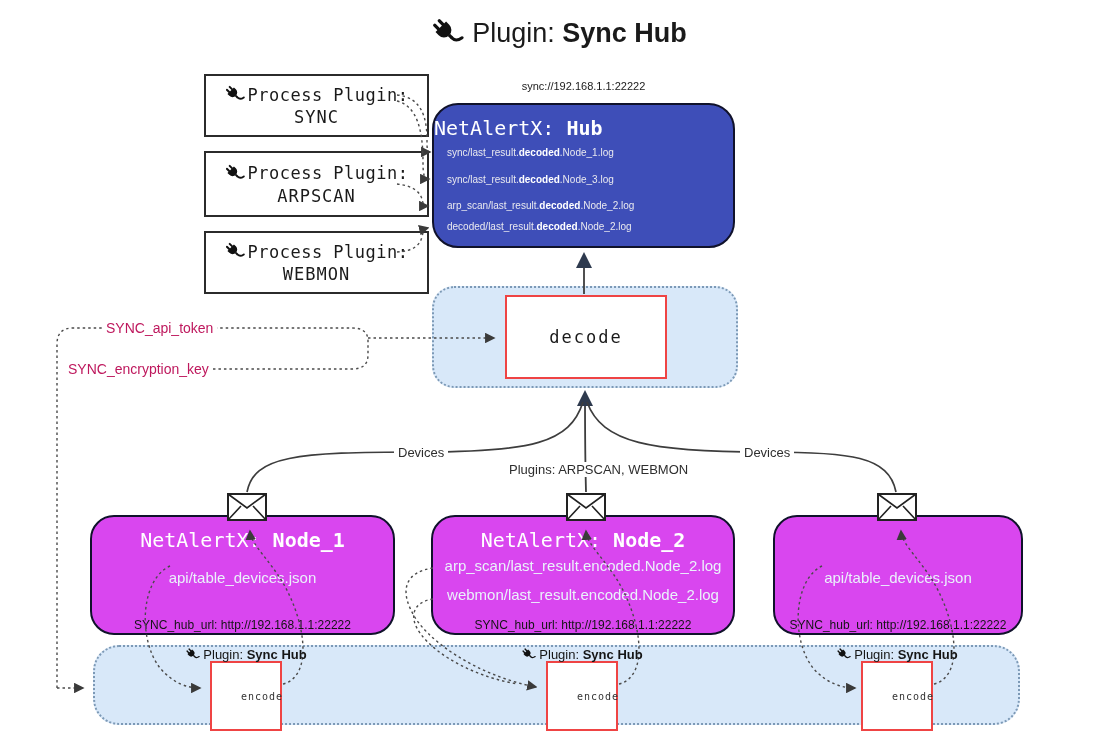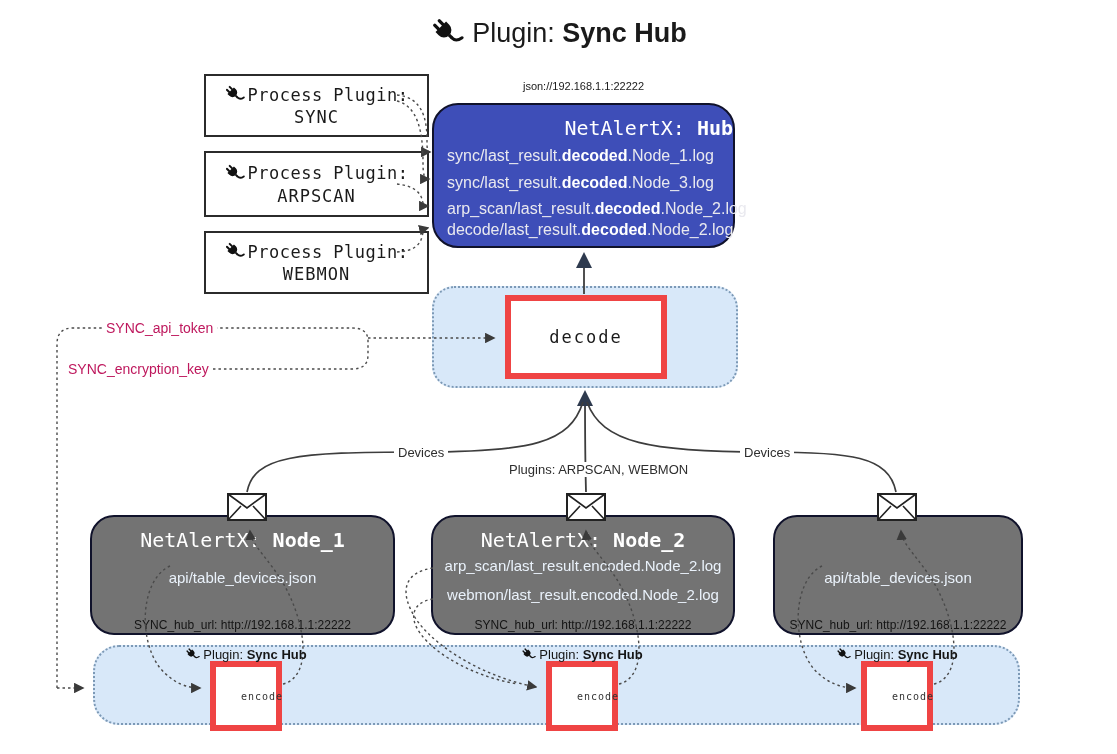--- a/index.html
+++ b/index.html
@@ -18,35 +18,35 @@
   .plug-md{width:21px;height:21px;}
   .plug-sm{width:15px;height:15px;}
   
   .pbox{left:176px;width:221px;height:59px;background:#fff;border:2px solid #2b2b2b;
     display:flex;flex-direction:column;justify-content:center;align-items:center;z-index:2;margin-left:28px;}
   .pbox .row{display:flex;align-items:center;gap:2px;font-size:17px;color:#1a1a1a;letter-spacing:.5px;}
   .pbox .nm{font-size:17px;color:#1a1a1a;letter-spacing:1px;margin-top:2px;}
   
   .hub{left:432px;top:103px;width:303px;height:145px;background:#3e4eb8;border:2px solid #10122b;
     border-radius:26px;z-index:2;box-sizing:border-box;}
-  .hub-title{position:absolute;top:11px;left:0;width:100%;text-align:right;font-size:20px;color:#fff;}
+  .hub-title{position:absolute;top:11px;left:0;width:100%;text-align:left;font-size:20px;color:#fff;}
   .hub-title b{font-weight:bold;}
-  .hub-line{position:absolute;left:13px;width:290px;font-size:16px;color:#e9e9ef;white-space:nowrap;}
+  .hub-line{position:absolute;left:13px;width:290px;font-size:10px;color:#e9e9ef;white-space:nowrap;}
   .hub-line b{color:#ffffff;font-weight:bold;}
   .hub-url{top:80px;left:432px;width:303px;text-align:center;font-size:11px;color:#1a1a1a;z-index:2;}
   
   .lightbox{background:#d8e8f9;border:2px dotted #7c99b6;box-sizing:border-box;z-index:1;}
   .decode-wrap{left:432px;top:286px;width:306px;height:102px;border-radius:22px;}
-  .whitebox{background:#fff;border:6px solid #ef4444;box-sizing:border-box;display:flex;align-items:center;justify-content:center;z-index:2;}
+  .whitebox{background:#fff;border:2px solid #ef4444;box-sizing:border-box;display:flex;align-items:center;justify-content:center;z-index:2;}
   .decode-box{left:505px;top:295px;width:162px;height:84px;font-size:17px;letter-spacing:2px;color:#1a1a1a;}
   
   .lbl{background:#fff;padding:0 4px;font-size:13px;color:#2e2e2e;z-index:6;white-space:nowrap;}
   .secret{font-size:14px;color:#be185d;}
   
-  .node{top:515px;height:120px;background:#737373;border:2px solid #10122b;border-radius:24px;z-index:2;box-sizing:border-box;}
+  .node{top:515px;height:120px;background:#d946ef;border:2px solid #10122b;border-radius:24px;z-index:2;box-sizing:border-box;}
   .node-title{position:absolute;top:11px;left:0;width:100%;text-align:center;font-size:20px;color:#fff;white-space:nowrap;}
   .node-title b{font-weight:bold;}
   .node-file{position:absolute;left:0;width:100%;text-align:center;font-size:15px;color:#eaf2fb;white-space:nowrap;}
   .node-url{position:absolute;top:101px;left:0;width:100%;text-align:center;font-size:12px;color:#141414;white-space:nowrap;}
   
   .bottom-wrap{left:93px;top:645px;width:927px;height:80px;border-radius:26px;}
   .enc-label{top:647px;width:170px;display:flex;justify-content:center;align-items:center;gap:3px;
     font-size:13px;color:#161616;z-index:6;white-space:nowrap;}
   .enc-label b{font-weight:bold;}
   .encode-box{top:661px;width:72px;height:70px;font-size:10px;letter-spacing:1px;color:#333;padding-left:32px;}
@@ -103,27 +103,27 @@
   <div class="abs pbox" style="top:231px;">
     <div class="row mono">
         <svg class="plug plug-md">
           <use href="#plug-sym"></use>
         </svg>
         <span>Process Plugin:</span>
       </div>
     <div class="nm mono">WEBMON</div>
   </div>
 
-  <div class="abs hub-url">json://192.168.1.1:22222</div>
+  <div class="abs hub-url">sync://192.168.1.1:22222</div>
   <div class="abs hub">
     <div class="hub-title mono"><span>NetAlertX: </span><b>Hub</b></div>
     <div class="hub-line" style="top:42px;"><span>sync/last_result.</span><b>decoded</b><span>.Node_1.log</span></div>
     <div class="hub-line" style="top:69px;"><span>sync/last_result.</span><b>decoded</b><span>.Node_3.log</span></div>
     <div class="hub-line" style="top:95px;"><span>arp_scan/last_result.</span><b>decoded</b><span>.Node_2.log</span></div>
-    <div class="hub-line" style="top:116px;"><span>decode/last_result.</span><b>decoded</b><span>.Node_2.log</span></div>
+    <div class="hub-line" style="top:116px;"><span>decoded/last_result.</span><b>decoded</b><span>.Node_2.log</span></div>
   </div>
 
   <div class="abs lightbox decode-wrap"></div>
   <div class="abs whitebox decode-box mono">decode</div>
 
   <div class="abs lbl secret" style="left:102px;top:320px;">SYNC_api_token</div>
   <div class="abs lbl secret" style="left:64px;top:361px;">SYNC_encryption_key</div>
 
   <div class="abs lbl" style="left:394px;top:445px;">Devices</div>
   <div class="abs lbl" style="left:740px;top:445px;">Devices</div>

